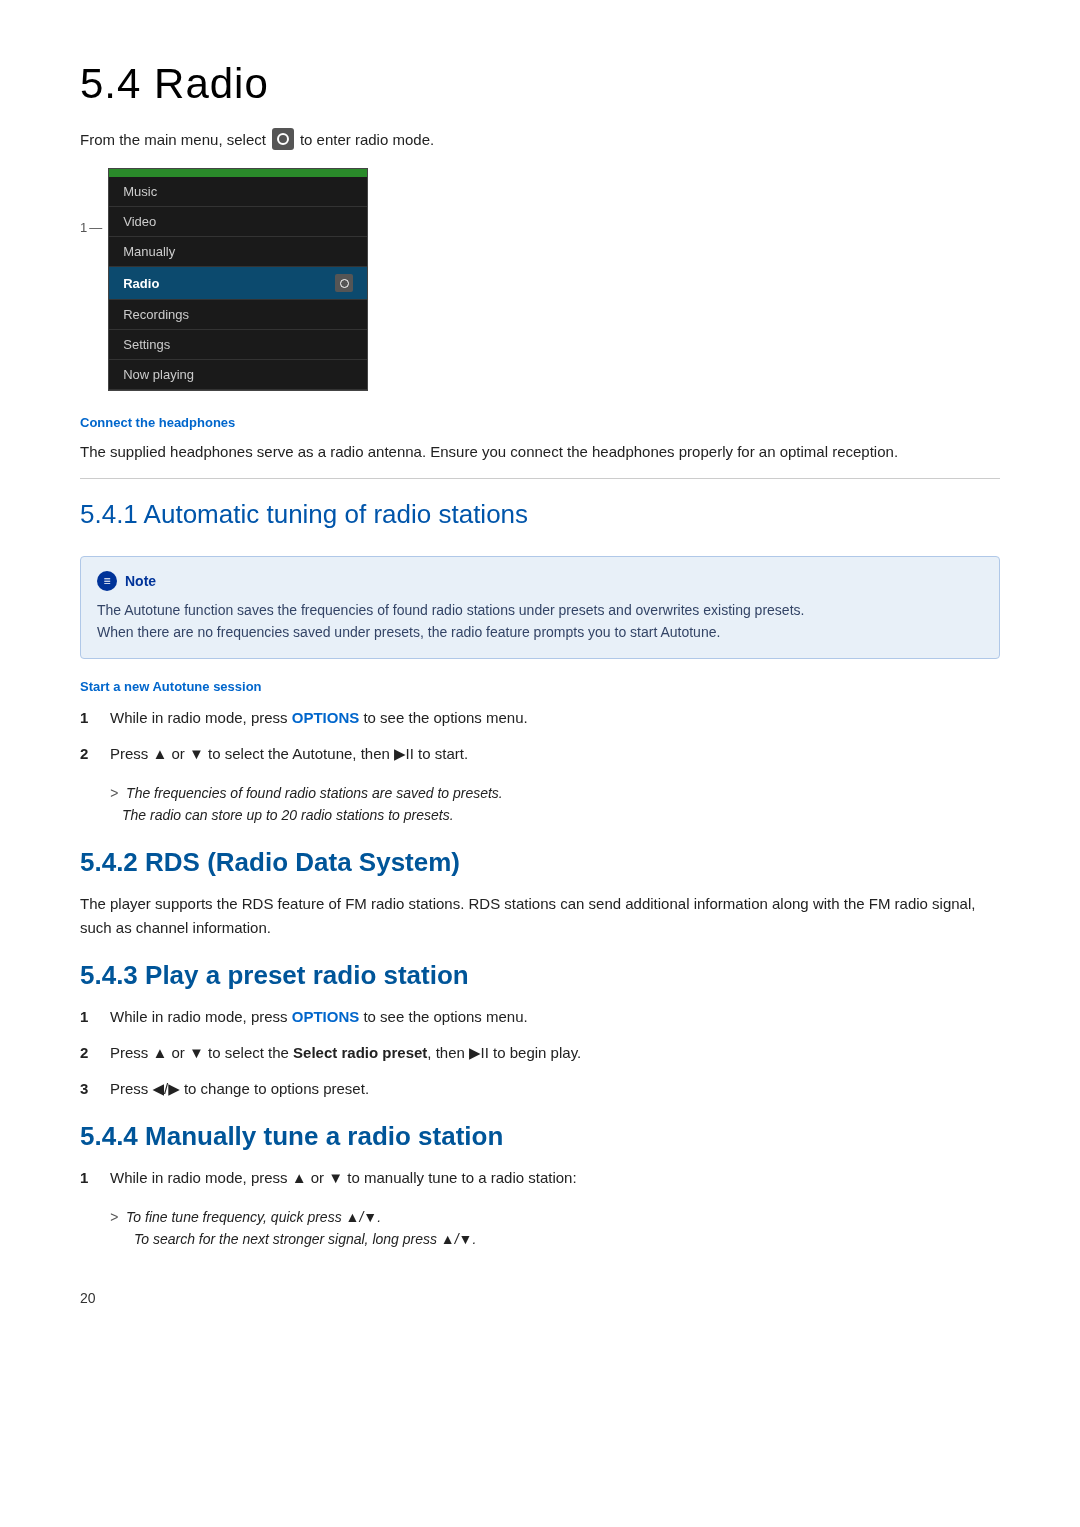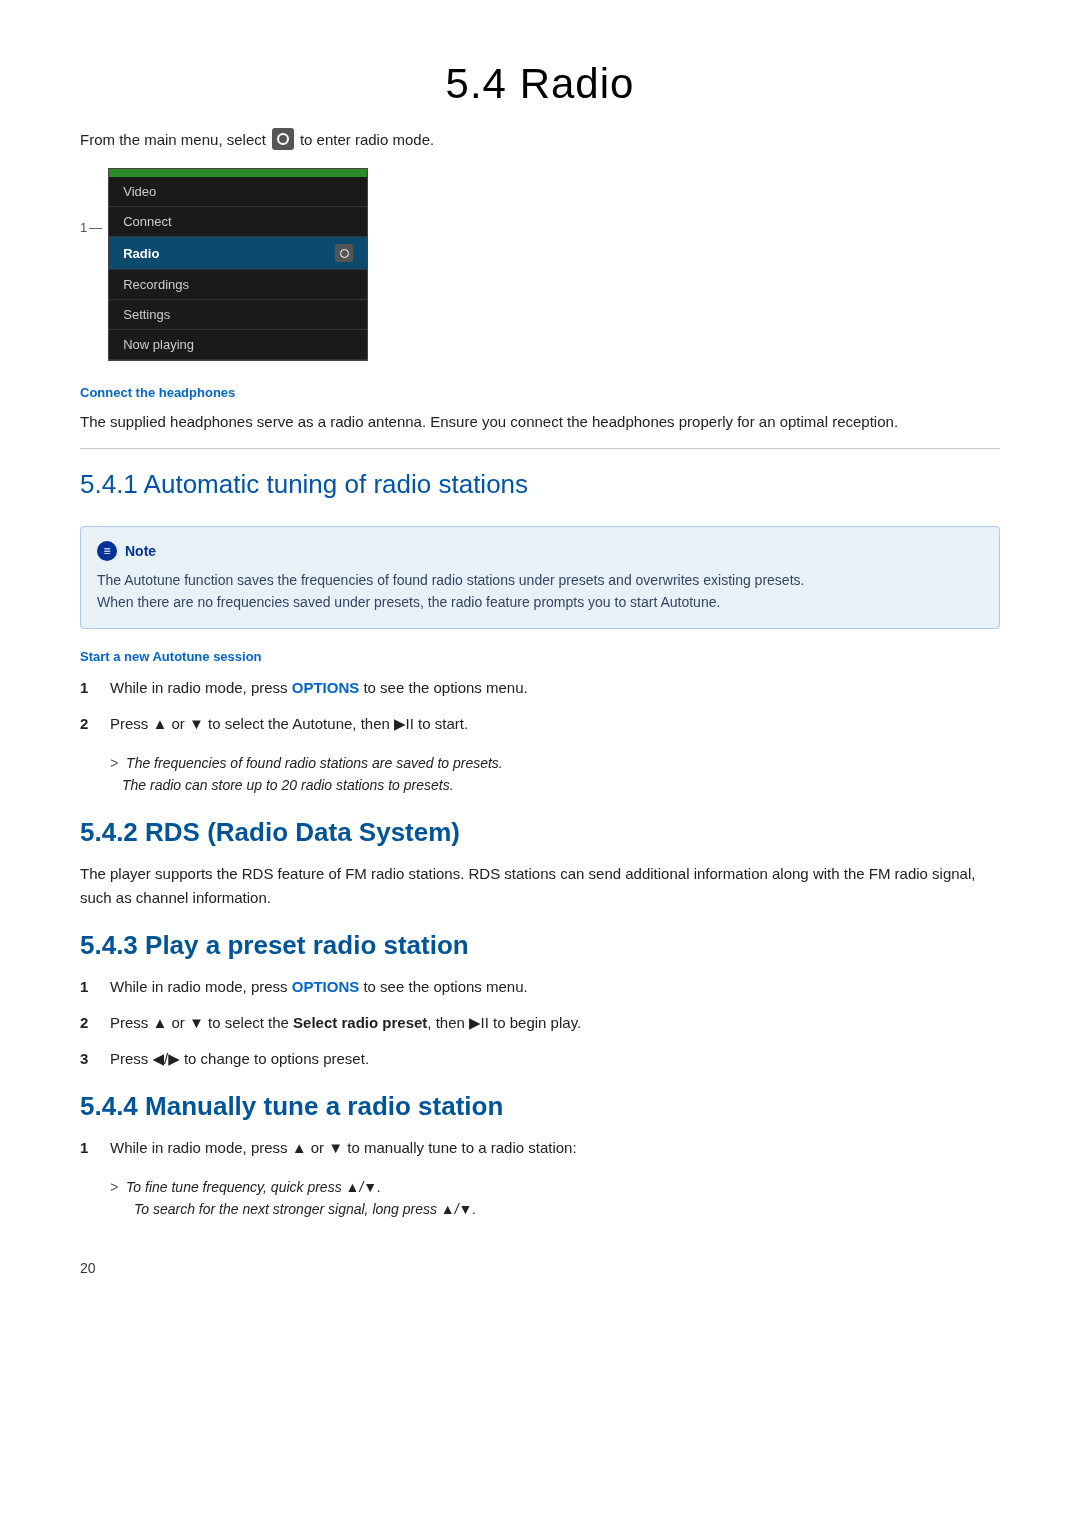--- a/index.html
+++ b/index.html
@@ -11,21 +11,20 @@
       width: 1080px;
       min-height: 1527px;
       padding: 60px 80px 60px 80px;
     }
     h1.page-title {
       font-size: 42px;
       font-weight: 300;
       color: #000;
       margin-bottom: 20px;
       letter-spacing: 1px;
-      text-align: center;
     }
     .intro-line {
       font-size: 15px;
       margin-bottom: 18px;
       display: flex;
       align-items: center;
       gap: 6px;
     }
     .radio-icon-inline {
       display: inline-flex;
@@ -234,22 +233,23 @@
   <span>to enter radio mode.</span>
 </div>
 
 <div class="menu-container">
   <div class="menu-label-1">
     <span>1</span>
     <span>—</span>
   </div>
   <div class="menu-box">
     <div class="menu-top-bar"></div>
+    <div class="menu-item">Music</div>
     <div class="menu-item">Video</div>
-    <div class="menu-item">Connect</div>
+    <div class="menu-item">Manually</div>
     <div class="menu-item active">
       <span>Radio</span>
       <span class="radio-icon-small"></span>
     </div>
     <div class="menu-item">Recordings</div>
     <div class="menu-item">Settings</div>
     <div class="menu-item">Now playing</div>
   </div>
 </div>
 

